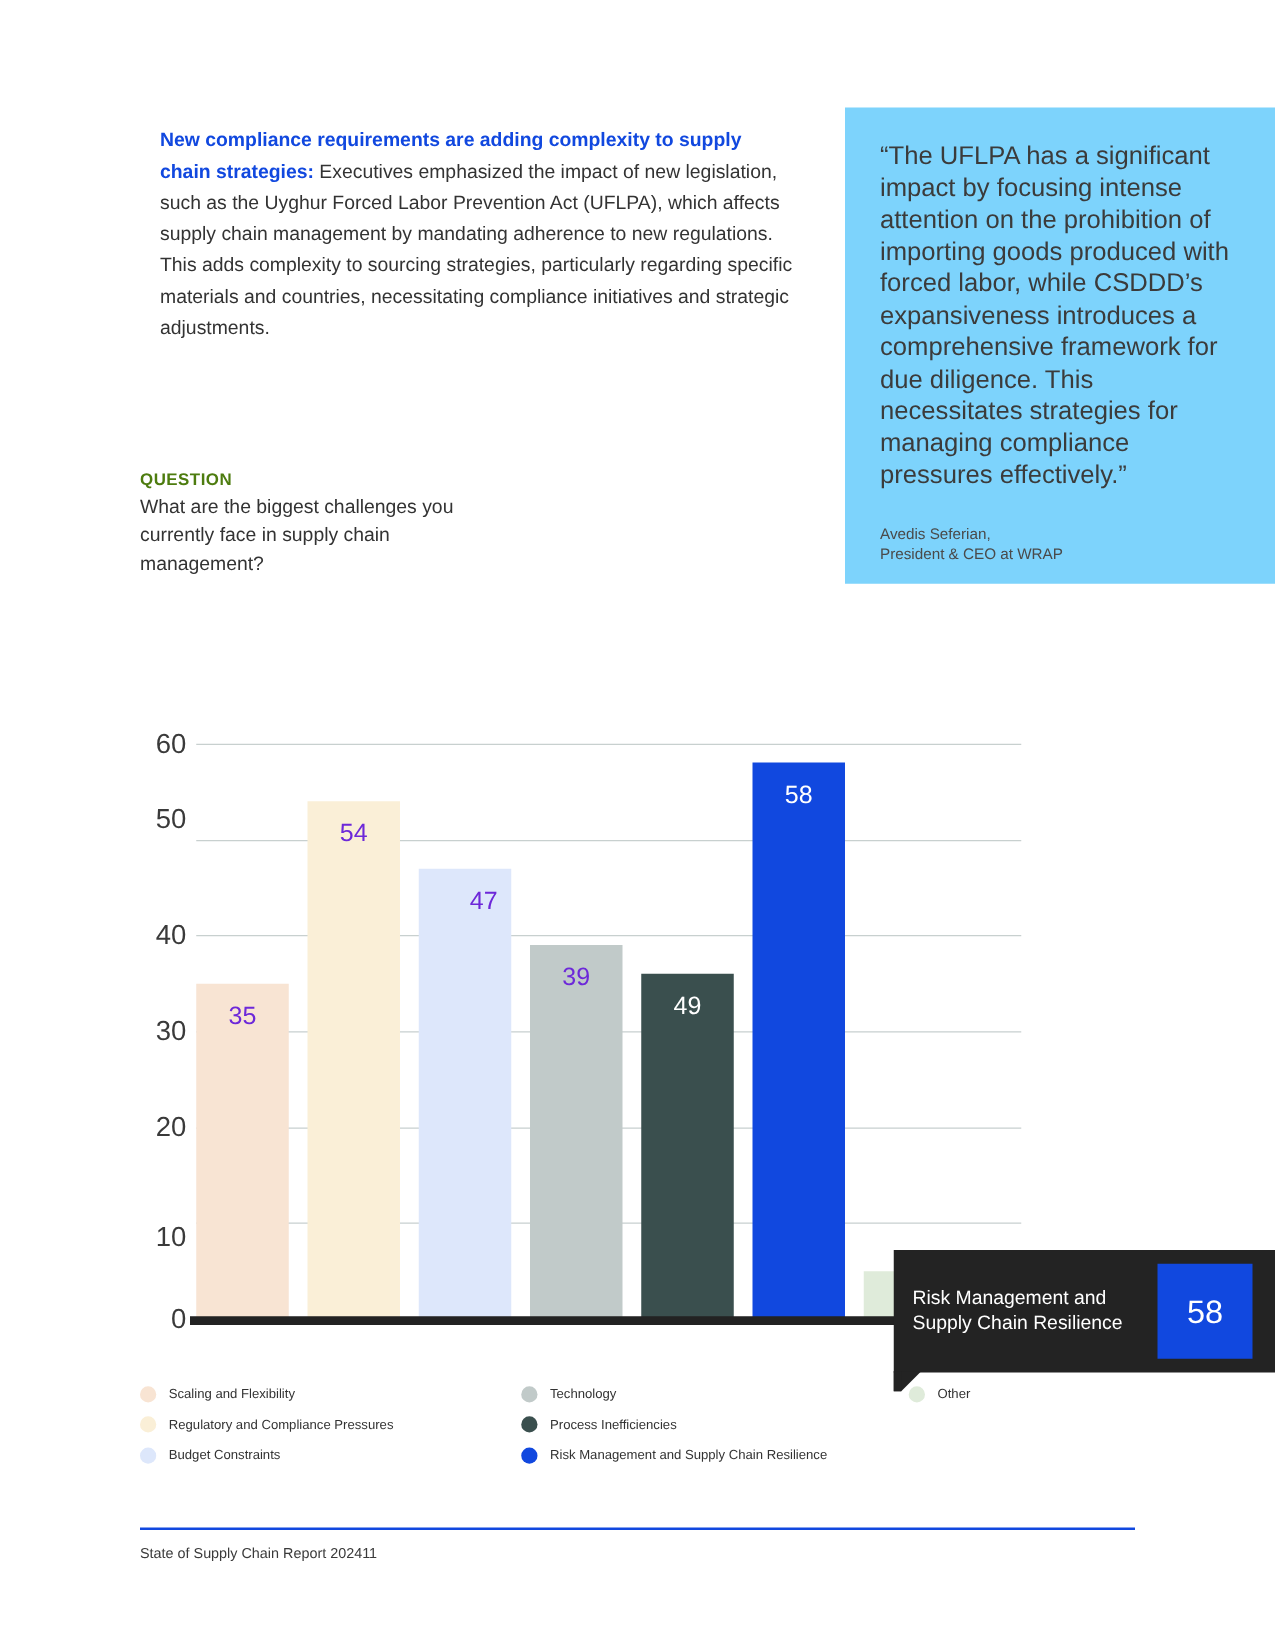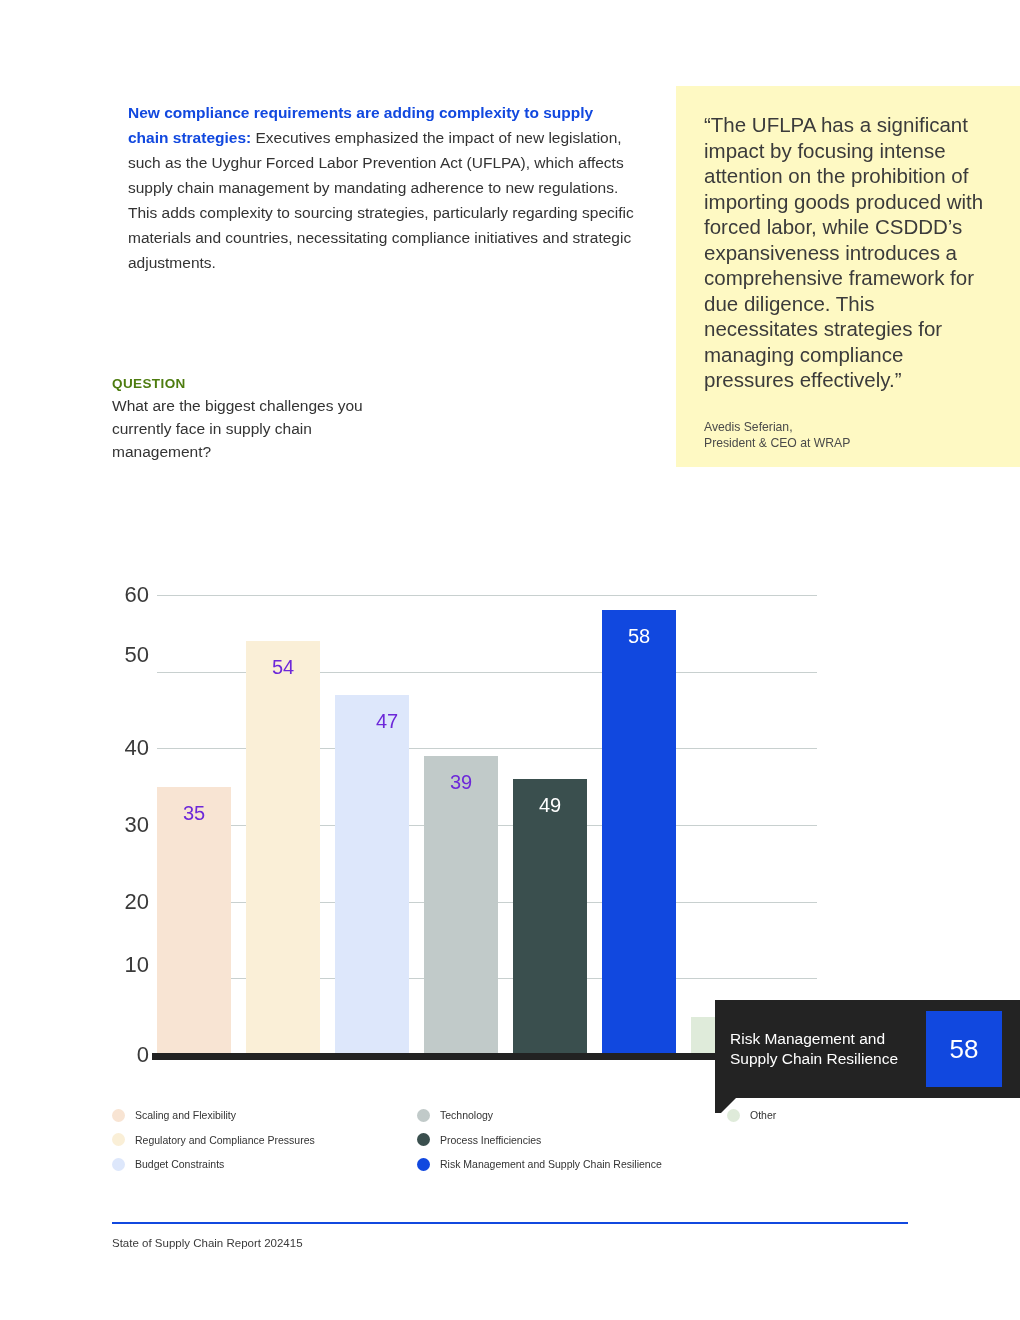--- a/index.html
+++ b/index.html
@@ -55,21 +55,21 @@
     color: #333333;
   }
 
   
   .quote-card {
     position: absolute;
     left: 676px;
     top: 86px;
     width: 344px;
     height: 381px;
-    background: #fef9c3;
+    background: #7dd3fc;
     box-sizing: border-box;
     padding: 26px 28px 0 28px;
   }
   .quote-text {
     margin: 0;
     font-size: 20.5px;
     line-height: 25.5px;
     color: #3b3b3b;
     font-weight: 400;
   }
@@ -265,21 +265,21 @@
         <div class="gridline" style="top: 230px;"></div>
         <div class="gridline" style="top: 306.667px;"></div>
         <div class="gridline" style="top: 383.333px;"></div>
       </div>
     <div id="yticks">
         <div class="ytick" style="top: 0px;">60</div>
         <div class="ytick" style="top: 60px;">50</div>
         <div class="ytick" style="top: 153.333px;">40</div>
         <div class="ytick" style="top: 230px;">30</div>
         <div class="ytick" style="top: 306.667px;">20</div>
-        <div class="ytick" style="top: 370px;">10</div>
+        <div class="ytick" style="top: 395px;">10</div>
         <div class="ytick" style="top: 460px;">0</div>
       </div>
     <div class="bars" id="bars">
         <div class="bar-slot" style="left: 0px; height: 460px;">
           <div class="bar" style="height: 268.333px; background: rgb(248, 228, 211);"></div>
           <div class="bar-label" style="bottom: 230.333px;">35</div>
         </div>
         <div class="bar-slot" style="left: 89px; height: 460px;">
           <div class="bar" style="height: 414px; background: rgb(250, 239, 215);"></div>
           <div class="bar-label" style="bottom: 376px;">54</div>
@@ -348,14 +348,14 @@
       <div class="legend-item">
         <span class="swatch" style="background: rgb(223, 235, 218);"></span>
         <span class="legend-label">Other</span>
       </div>
     </div>
   </div>
 
 <div class="footer-rule"></div>
 <div class="footer">
   <span>State of Supply Chain Report 2024</span>
-  <span>15</span>
+  <span>11</span>
 </div>
 
 </body></html>

